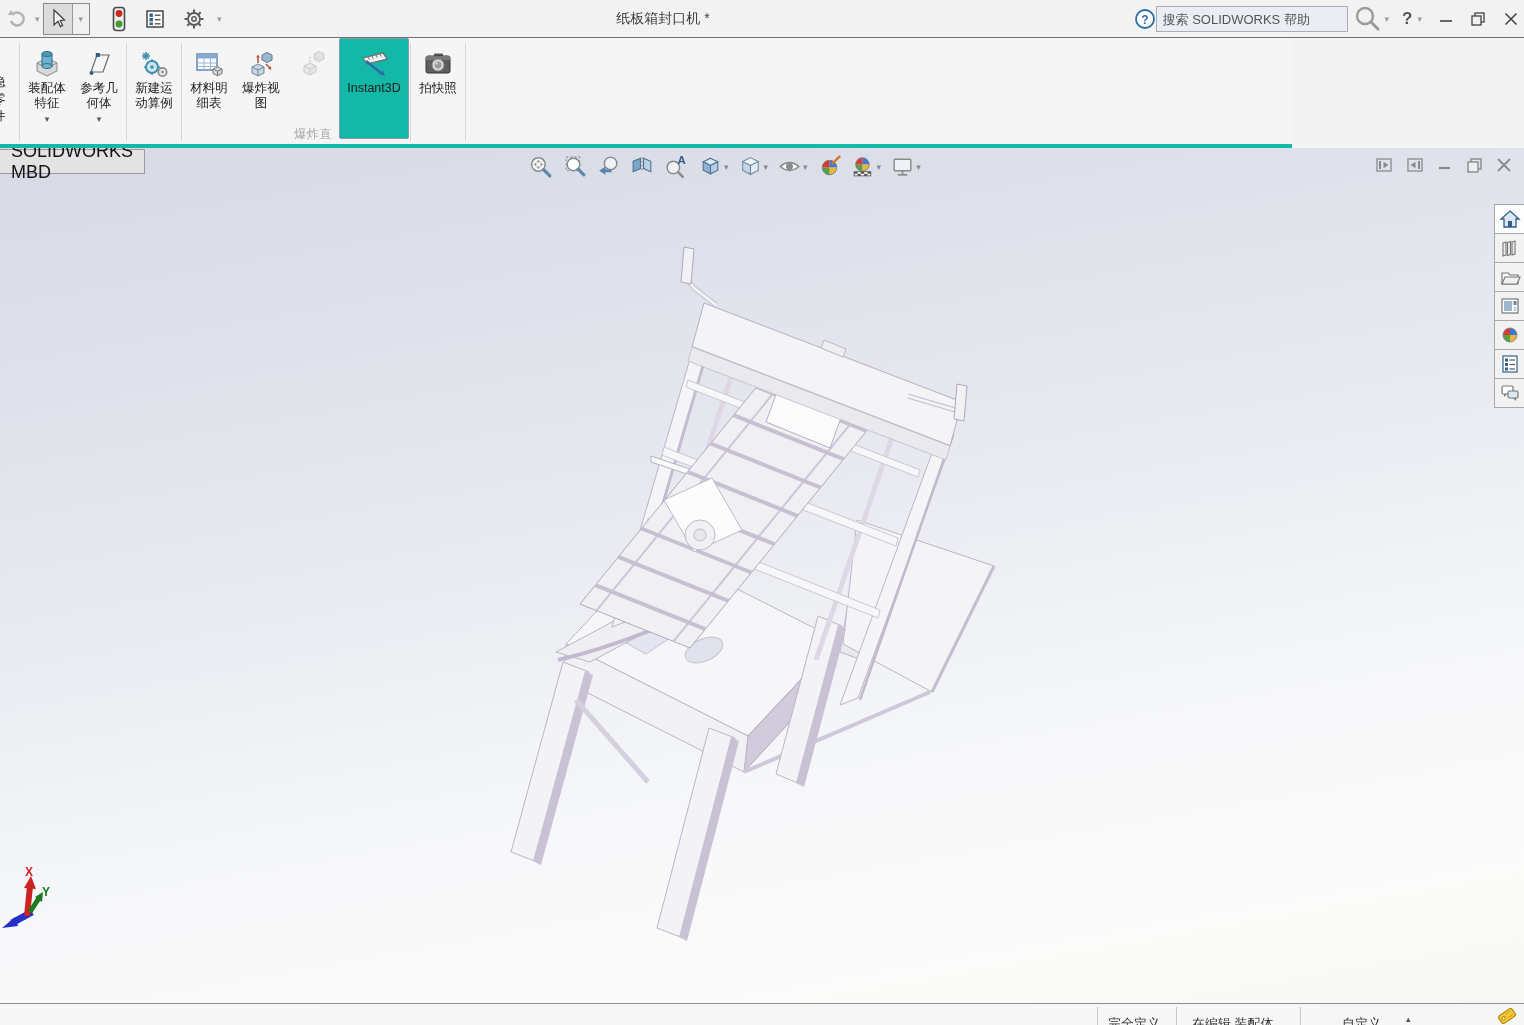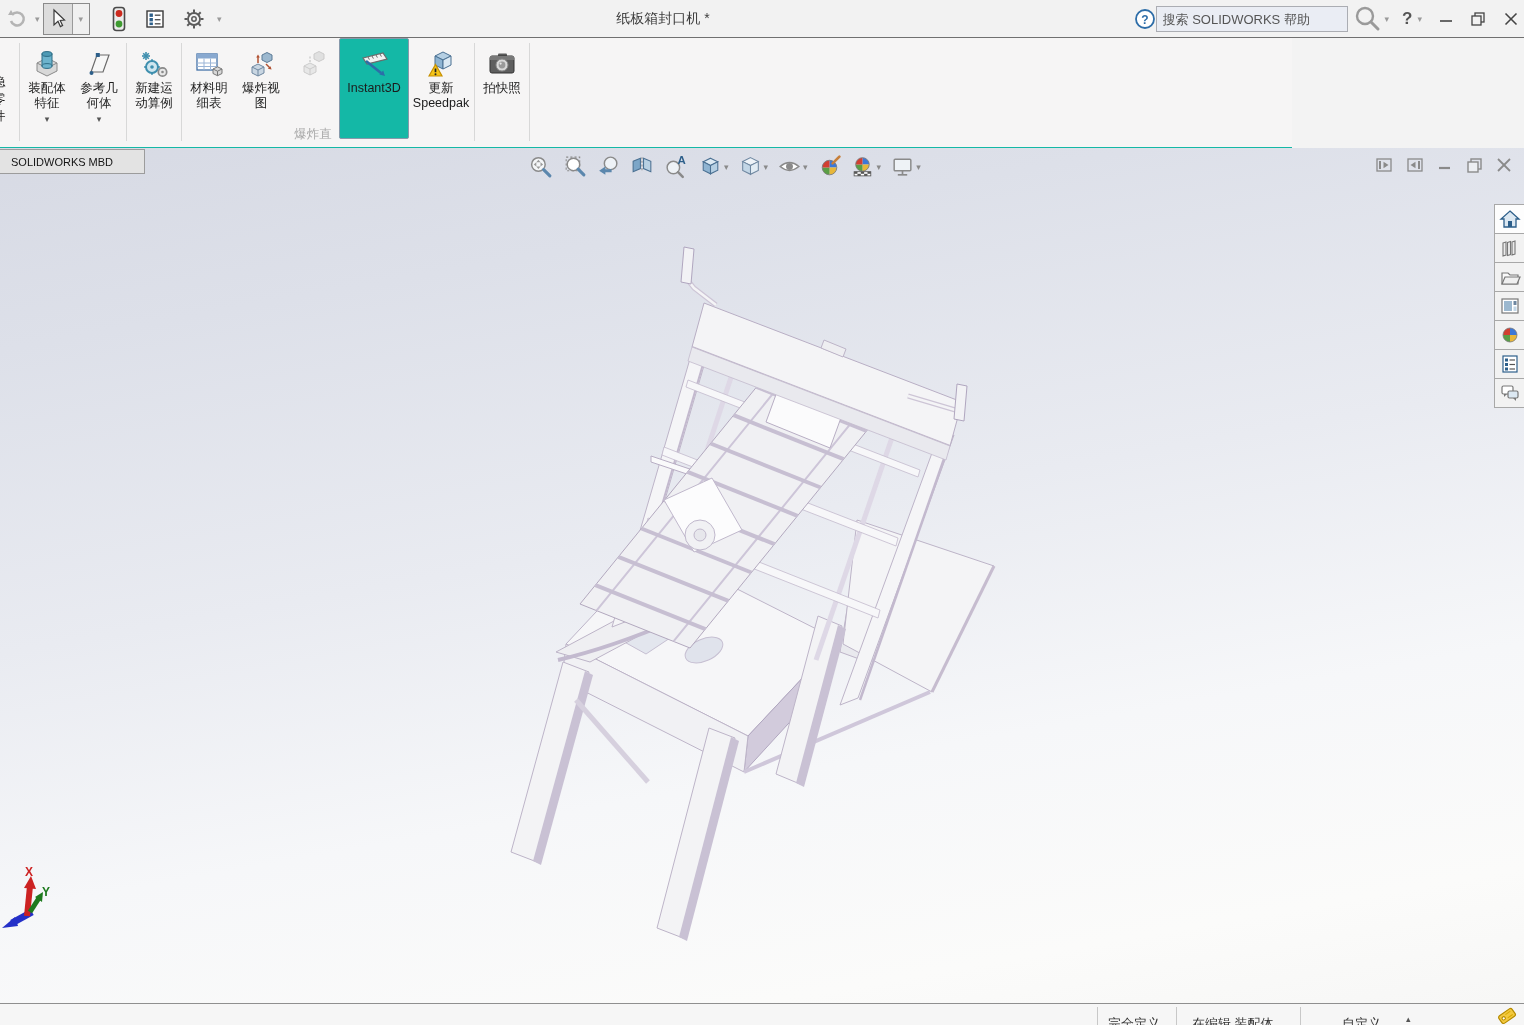--- a/index.html
+++ b/index.html
@@ -25,42 +25,42 @@
   .search-wrap{position:absolute;right:6px;top:4px;display:flex;align-items:center;height:30px;}
   .search-input{width:178px;height:24px;border:1px solid #abadb3;background:#eaedf4;
                 font-size:13px;color:#555;padding:0 6px;outline:none;
                 font-family:"Liberation Sans","DejaVu Sans",sans-serif;}
   .search-input::placeholder{color:#555;opacity:1;}
   .help-q{font-size:17px;color:#555;font-weight:bold;margin:0 2px 0 10px;}
   .winctl{display:flex;align-items:center;margin-left:14px;gap:18px;}
 
   
   .ribbon{position:absolute;left:0;top:38px;width:1292px;height:110px;background:#f6f5f5;
-          border-bottom:1px solid #14b8a6;box-sizing:border-box;display:flex;align-items:flex-start;}
+          border-bottom:4px solid #14b8a6;box-sizing:border-box;display:flex;align-items:flex-start;}
   .rclip{width:18px;overflow:hidden;padding-top:36px;font-size:12.5px;color:#1c1c1c;}
   .rclip span{display:block;margin-left:-7px;line-height:17px;}
   .rsep{width:1px;background:#d8d8d8;height:98px;margin:5px 1px 0 1px;flex:none;}
   .rbtn{width:52px;flex:none;display:flex;flex-direction:column;align-items:center;
         padding-top:8px;font-size:12.5px;color:#1c1c1c;height:101px;box-sizing:border-box;
         border:1px solid transparent;border-radius:2px;}
   .rbtn .ricon{height:34px;display:flex;align-items:center;justify-content:center;}
   .rbtn .rl{line-height:15px;height:15px;white-space:nowrap;}
   .rbtn .rdrop{font-size:9px;color:#555;margin-top:4px;line-height:8px;}
   .rbtn.disabled{color:#a8a8a8;gap:48px;}
   .rbtn.pressed{background:#14b8a6;border:1px solid #8799ab;}
   .rbtn.wide{width:70px;}
   .rbtn.wide2{width:64px;}
 
   
   .viewport{position:absolute;left:0;top:148px;width:1524px;height:855px;
             background:linear-gradient(170deg,#d7dae4 0%,#dde0e9 18%,#e9ebf1 45%,#f6f7f9 68%,#fbfbfa 88%,#f7f7f6 100%);
             overflow:hidden;}
   .mbd-tab{position:absolute;left:0;top:1px;width:145px;height:25px;background:#e3e3e3;
            border:1px solid #9c9c9c;border-left:none;box-sizing:border-box;
-           font-size:11px;color:#141414;display:flex;align-items:center;padding-left:11px;}
+           font-size:18px;color:#141414;display:flex;align-items:center;padding-left:11px;}
   .headsup{position:absolute;left:528px;top:6px;display:flex;align-items:center;gap:9px;}
   .hbtn{display:flex;align-items:center;gap:1px;}
   .hdrop{font-size:9px;color:#8a8a8a;}
   .docctl{position:absolute;right:12px;top:8px;display:flex;align-items:center;gap:13px;}
   .taskpane{position:absolute;right:0;top:57px;width:30px;display:flex;flex-direction:column;}
   .tpbtn{width:30px;height:30px;background:#f2f2f2;border:1px solid #a8a8a8;border-right:none;
          box-sizing:border-box;display:flex;align-items:center;justify-content:center;margin-top:-1px;}
   .tpbtn.active{background:#fdfdfd;}
   .model-svg{position:absolute;left:0;top:0;}
   .triad{position:absolute;left:2px;top:718px;}
@@ -285,34 +285,20 @@
               <line x1="23" y1="6" x2="24.4" y2="8.6"></line>
             </g>
           <line x1="9" y1="13" x2="24" y2="25" stroke="#2d6da8" stroke-width="2.6"></line>
           <path d="M28,28 L22.4,26.4 L26.2,22.6 Z" fill="#2d6da8"></path>
         </svg>
       </span>
       <span class="rl">Instant3D</span>
       <span class="rl"></span>
     </div>
 
-    <div class="rbtn wide2">
-      <span class="ricon">
-        <svg width="32" height="32" viewBox="0 0 32 32">
-          <path d="M10,8 L18,4 L26,8 L18,12 Z" fill="#b5cfe3" stroke="#4a7092" stroke-width="1"></path>
-          <path d="M10,8 L10,17 L18,21 L18,12 Z" fill="#8fb4d2" stroke="#4a7092" stroke-width="1"></path>
-          <path d="M26,8 L26,17 L18,21 L18,12 Z" fill="#dce9f3" stroke="#4a7092" stroke-width="1"></path>
-          <path d="M4,28 L10.5,16.5 L17,28 Z" fill="#f5c518" stroke="#c79000" stroke-width="1.2"></path>
-          <line x1="10.5" y1="20.5" x2="10.5" y2="24.2" stroke="#222" stroke-width="1.7"></line>
-          <circle cx="10.5" cy="26.3" r="1" fill="#222"></circle>
-        </svg>
-      </span>
-      <span class="rl">更新</span>
-      <span class="rl">Speedpak</span>
-    </div>
     <div class="rsep"></div>
 
     <div class="rbtn">
       <span class="ricon">
         <svg width="32" height="32" viewBox="0 0 32 32">
           <rect x="12" y="5.5" width="9" height="5" rx="1" fill="#5a5a5a"></rect>
           <rect x="4" y="8" width="24" height="17" rx="2" fill="#5e5e5e" stroke="#333" stroke-width="1"></rect>
           <rect x="4" y="8" width="24" height="4" fill="#787878"></rect>
           <circle cx="16" cy="17" r="6" fill="#d8d8d8" stroke="#8a8a8a" stroke-width="1"></circle>
           <circle cx="16" cy="17" r="3.4" fill="#9a9a9a"></circle>

